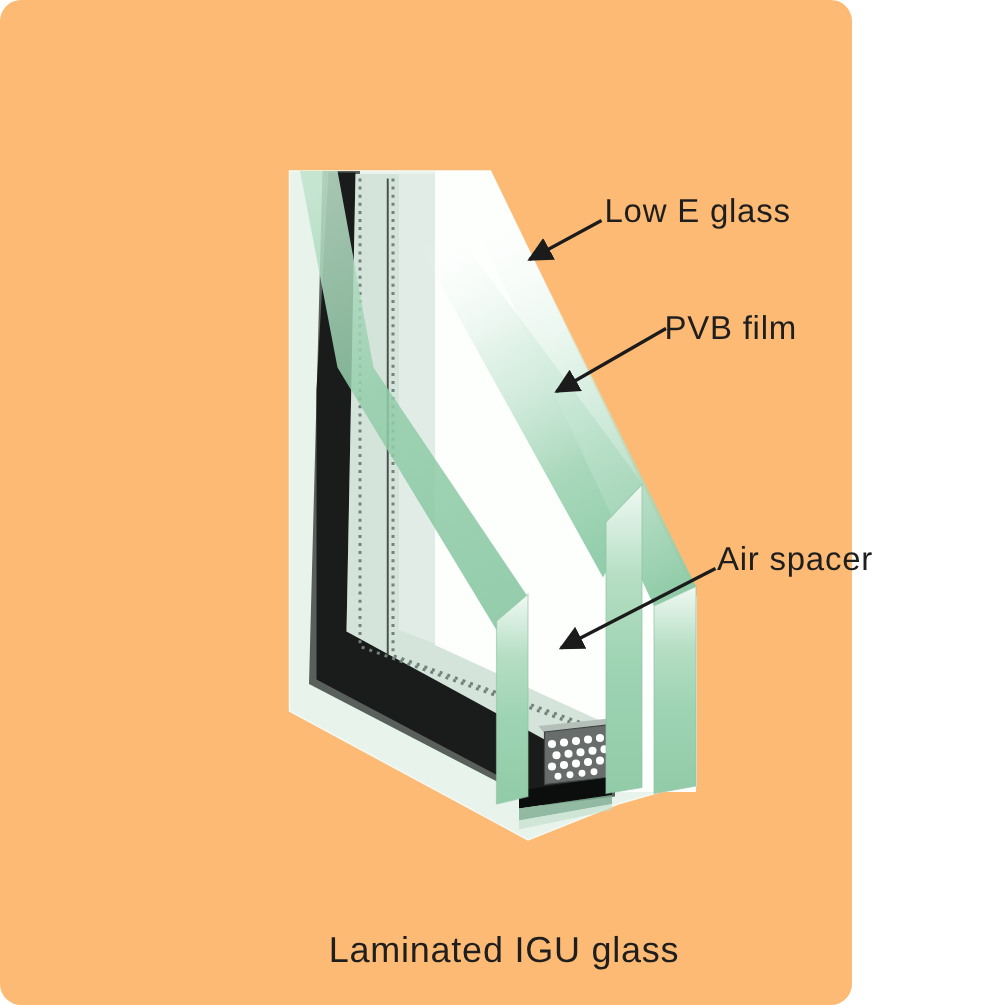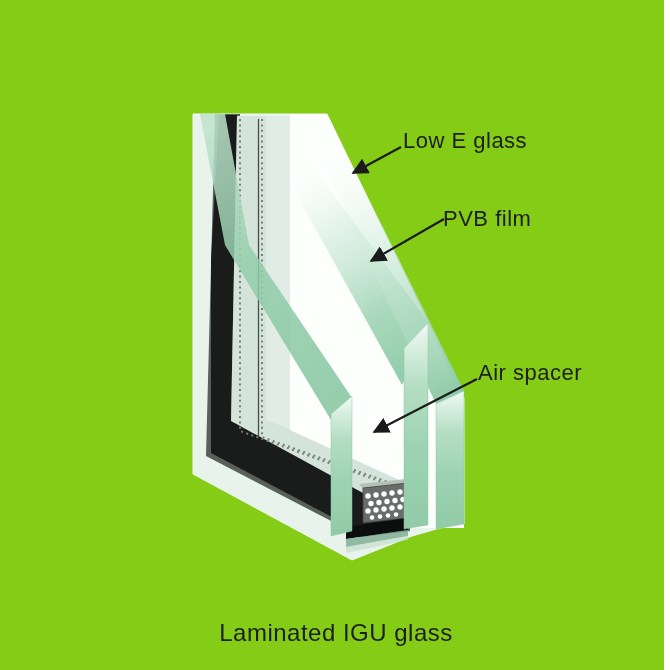--- a/index.html
+++ b/index.html
@@ -6,23 +6,24 @@
     margin: 0;
     padding: 0;
     background: #ffffff;
     width: 670px;
     height: 670px;
     overflow: hidden;
     font-family: "Liberation Sans", sans-serif;
   }
   .stage {
     position: relative;
-    width: 664px;
+    width: 568px;
     height: 670px;
-    background: #84cc16;
+    background: #fdba74;
+    border-radius: 14px;
   }
   svg { display: block; }
   .ann-label {
     font-family: "Liberation Sans", sans-serif;
     font-size: 22px;
     letter-spacing: 0.5px;
   }
   .caption {
     font-family: "Liberation Sans", sans-serif;
     font-size: 24px;

